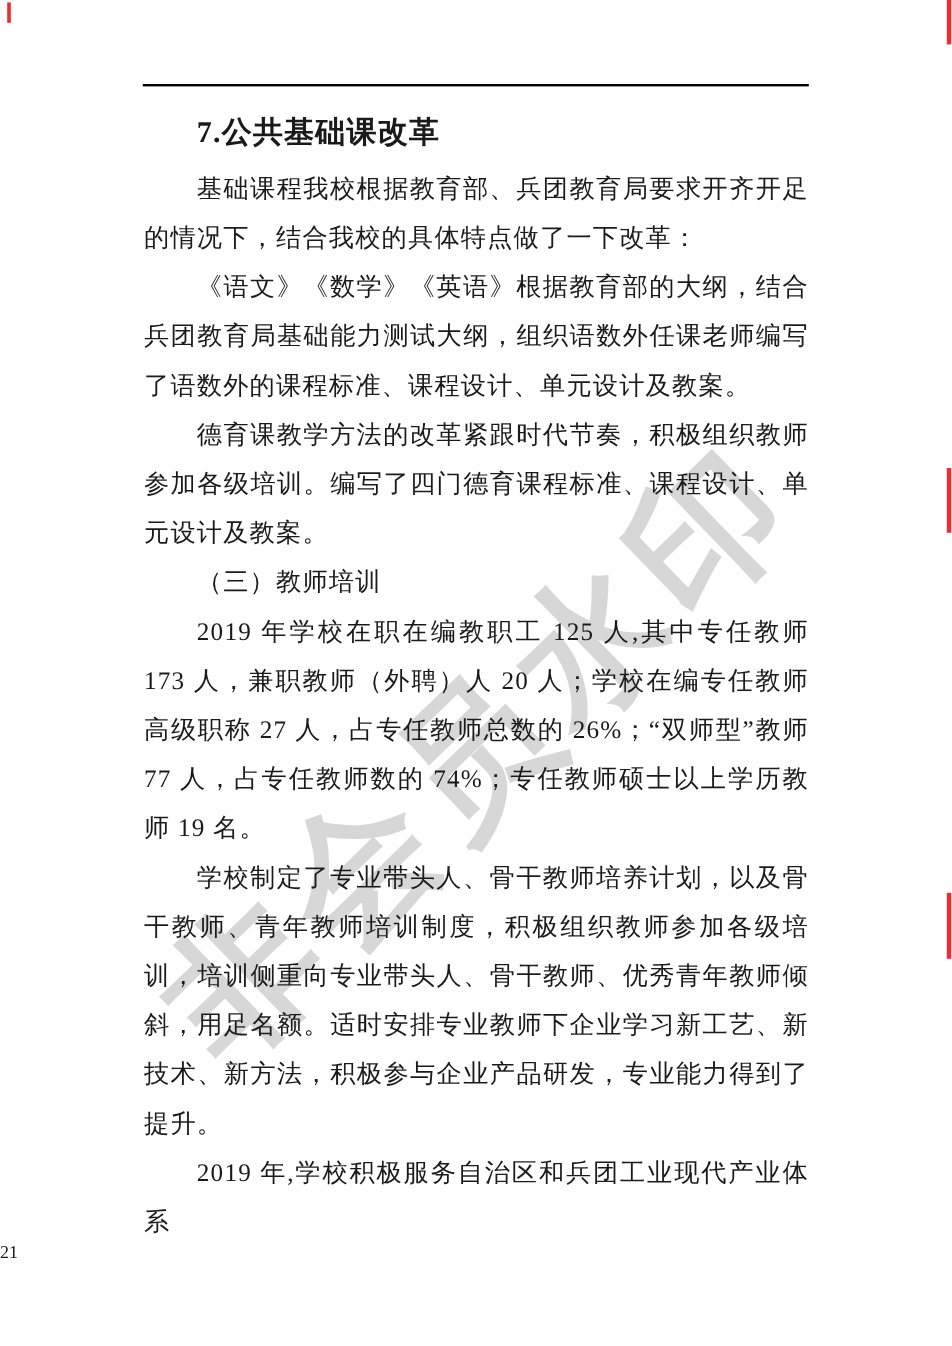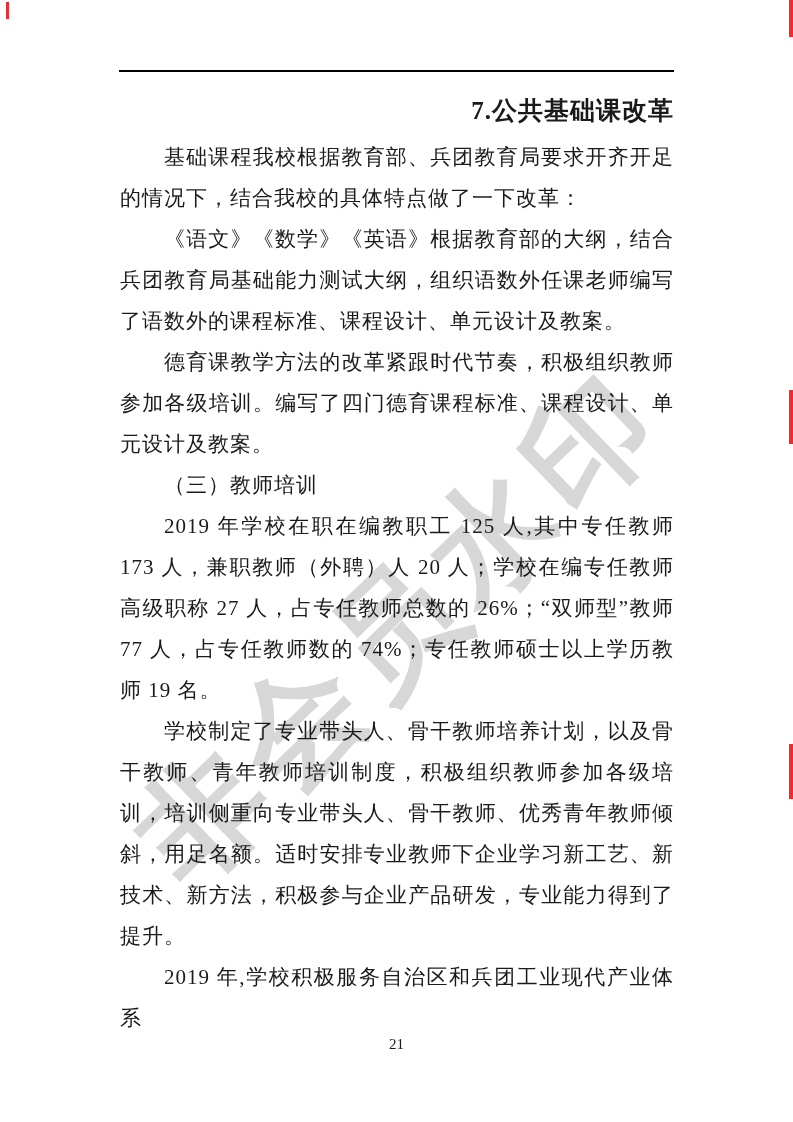--- a/index.html
+++ b/index.html
@@ -65,21 +65,20 @@
     width: 554px;
     z-index: 1;
   }
   .title {
     margin: 0;
     font-size: 25px;
     font-weight: bold;
     line-height: 42px;
     text-indent: 44px;
     letter-spacing: 1px;
-    text-align: right;
   }
   .para {
     margin: 0;
     font-size: 21px;
     line-height: 41px;
     letter-spacing: 1px;
     text-indent: 44px;
     text-align: justify;
     text-justify: inter-character;
   }
@@ -89,21 +88,20 @@
     font-size: 21px;
     line-height: 41px;
     letter-spacing: 1px;
     text-indent: 44px;
   }
   .page-number {
     position: absolute;
     left: 0;
     top: 1036px;
     width: 100%;
-    text-align: center;
     font-size: 15px;
     z-index: 1;
   }
 </style>
 </head>
 <body>
 
 <div class="page">
 
   <div class="corner-mark" style="background: rgb(238, 43, 46);"></div>

